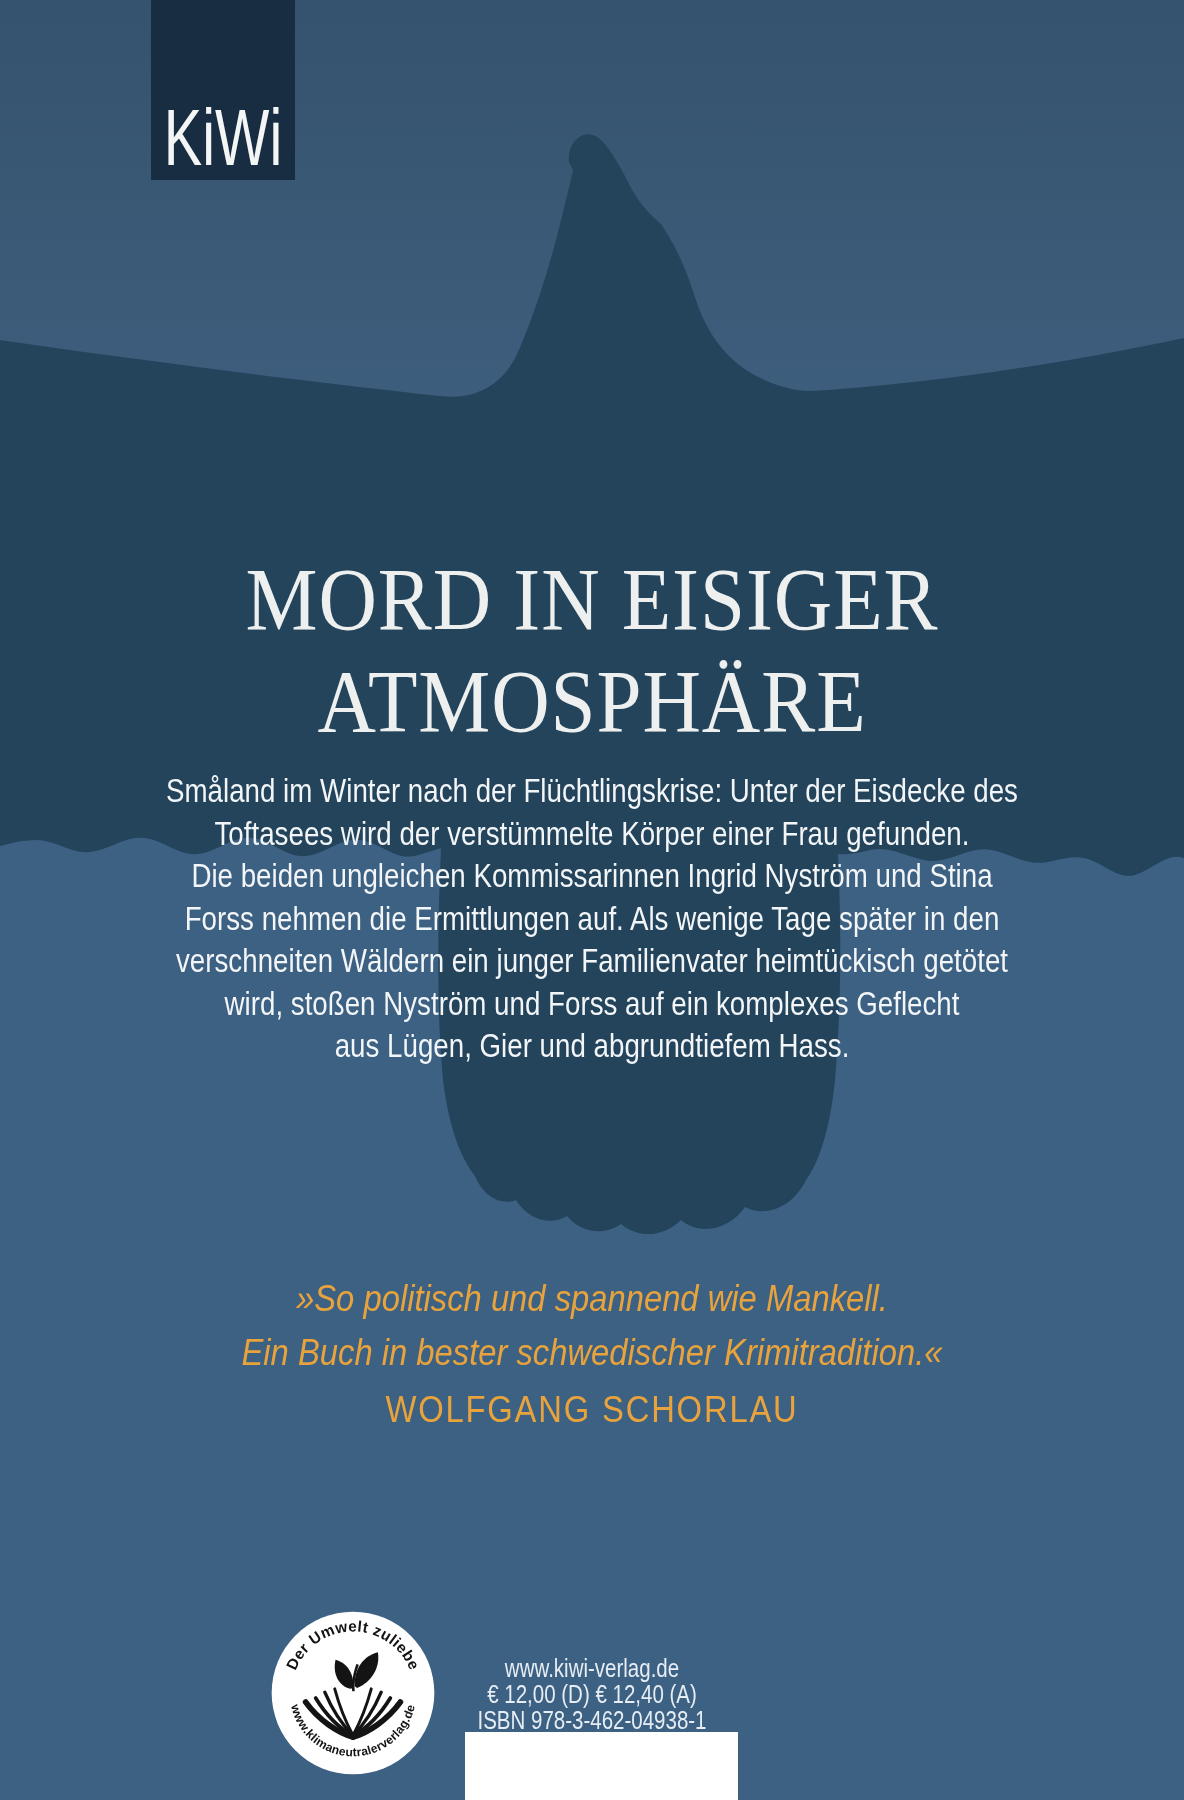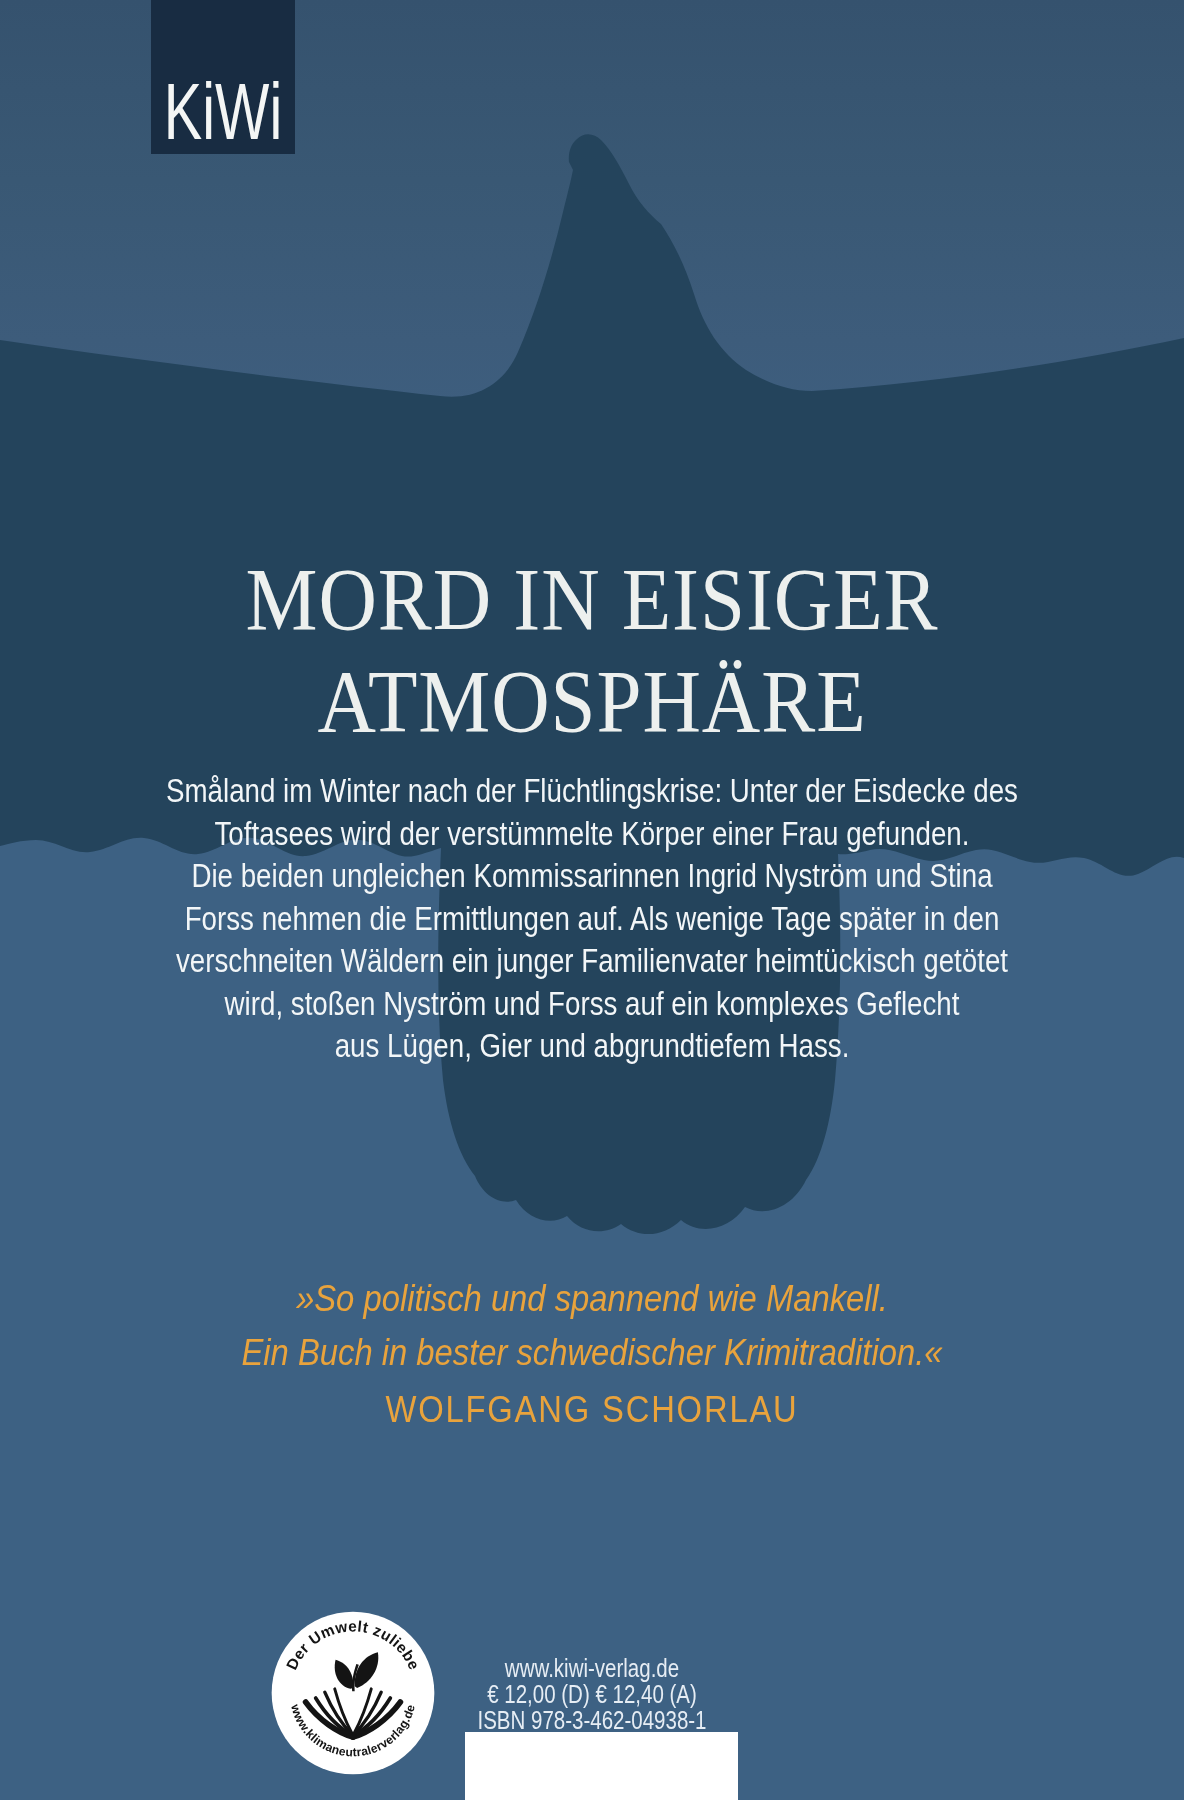--- a/index.html
+++ b/index.html
@@ -24,21 +24,21 @@
     background:linear-gradient(180deg,
       var(--background-top) 0px,
       #395874 180px,
       var(--background-upper) 340px,
       #3e5f80 460px,
       var(--background-main) 580px,
       var(--background-main) 100%);
   }
   .bird-svg{position:absolute;left:0;top:0;width:1184px;height:1800px;}
   .logo{
-    position:absolute;left:151px;top:0;width:144px;height:154px;
+    position:absolute;left:151px;top:0;width:144px;height:180px;
     background:var(--logo-background);
   }
   .logo span{
     position:absolute;left:50%;bottom:-4px;
     transform:translateX(-50%) scaleX(0.72);
     transform-origin:50% 100%;
     font-size:80px;line-height:1.15;font-weight:400;
     color:#f4f6f5;letter-spacing:0;white-space:nowrap;
   }
   .title{

